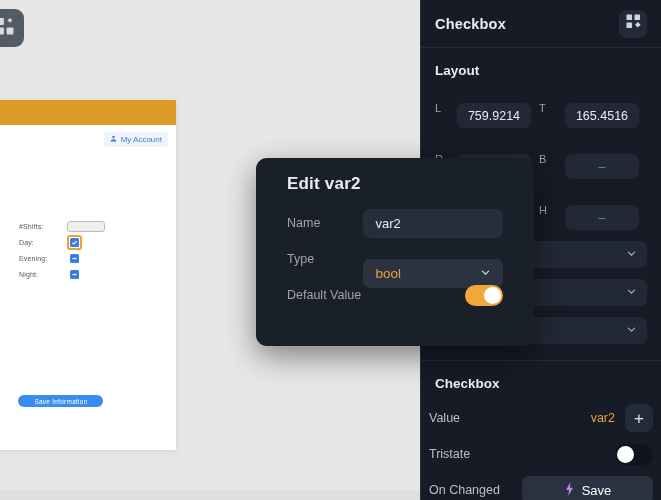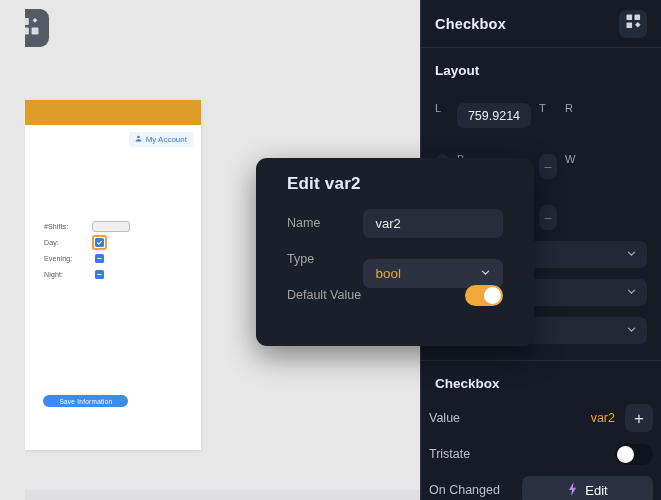--- a/index.html
+++ b/index.html
@@ -6,21 +6,21 @@
   html, body {
     width: 661px; height: 500px;
     font-family: "Liberation Sans", sans-serif;
     overflow: hidden;
   }
   body { background: #e7e7e8; position: relative; }
 
   
   #canvas-area {
     position: absolute; left: 0; top: 0; width: 420px; height: 500px;
-    background: #e7e7e8; overflow: hidden; margin-left: 25px;
+    background: #e7e7e8; overflow: hidden;
   }
   #widgets-fab {
     position: absolute; left: -14px; top: 9px;
     width: 38px; height: 38px; border-radius: 9px;
     background: #555b66; display: flex; align-items: center; justify-content: center;
   }
   #widgets-fab svg { width: 17px; height: 17px; }
 
   #app-preview {
     position: absolute; left: -4px; top: 100px;
@@ -252,20 +252,21 @@
       </span>
     </div>
   </div>
 
   <div class="section-title">Layout</div>
 
   <div class="grid-2">
     <div class="f-label">L</div>
     <div class="f-field">759.9214</div>
     <div class="f-label">T</div>
+    <div class="f-field">165.4516</div>
 
     <div class="f-label">R</div>
     <div class="f-field empty">–</div>
     <div class="f-label">B</div>
     <div class="f-field empty">–</div>
 
     <div class="f-label">W</div>
     <div class="f-field empty">–</div>
     <div class="f-label">H</div>
     <div class="f-field empty">–</div>
@@ -335,21 +336,21 @@
 
   <div class="prop-row">
     <div class="prop-label">On Changed</div>
     <div class="prop-right">
       <div class="edit-btn">
         <span>
           <svg viewBox="0 0 10 16" fill="#b98ae8">
               <path d="M6.2 0 L1 9 L4.4 9 L3.6 16 L9 6.6 L5.4 6.6 Z"></path>
             </svg>
         </span>
-        <span>Edit</span>
+        <span>Save</span>
       </div>
     </div>
   </div>
 </div>
 
 <div id="modal">
   <h2>Edit var2</h2>
 
   <div class="m-row">
     <div class="m-label">Name</div>

